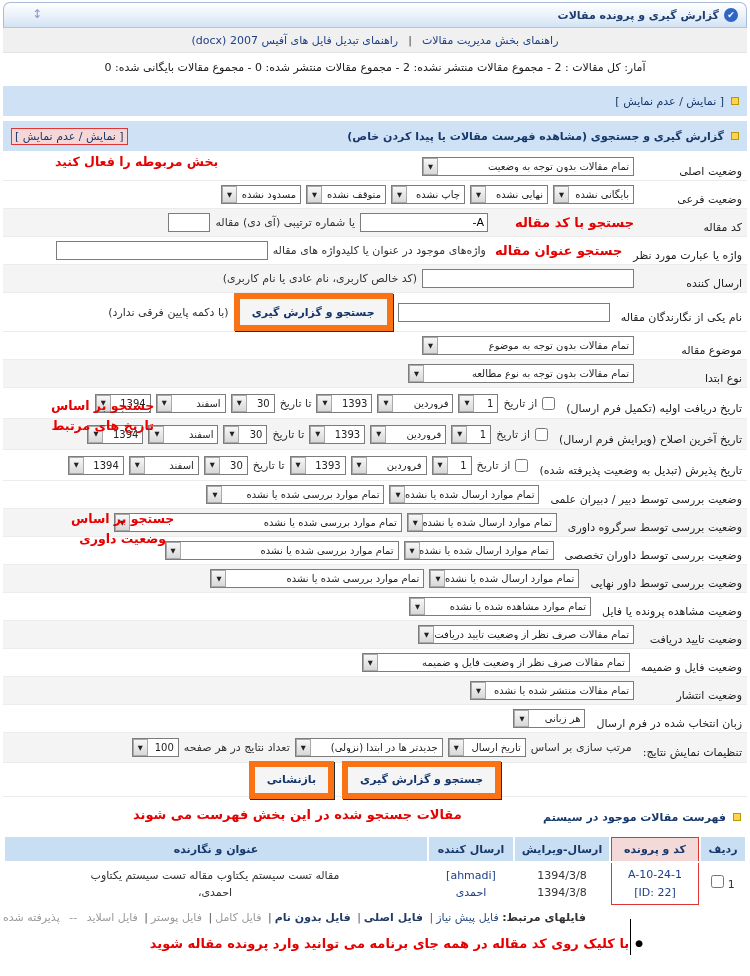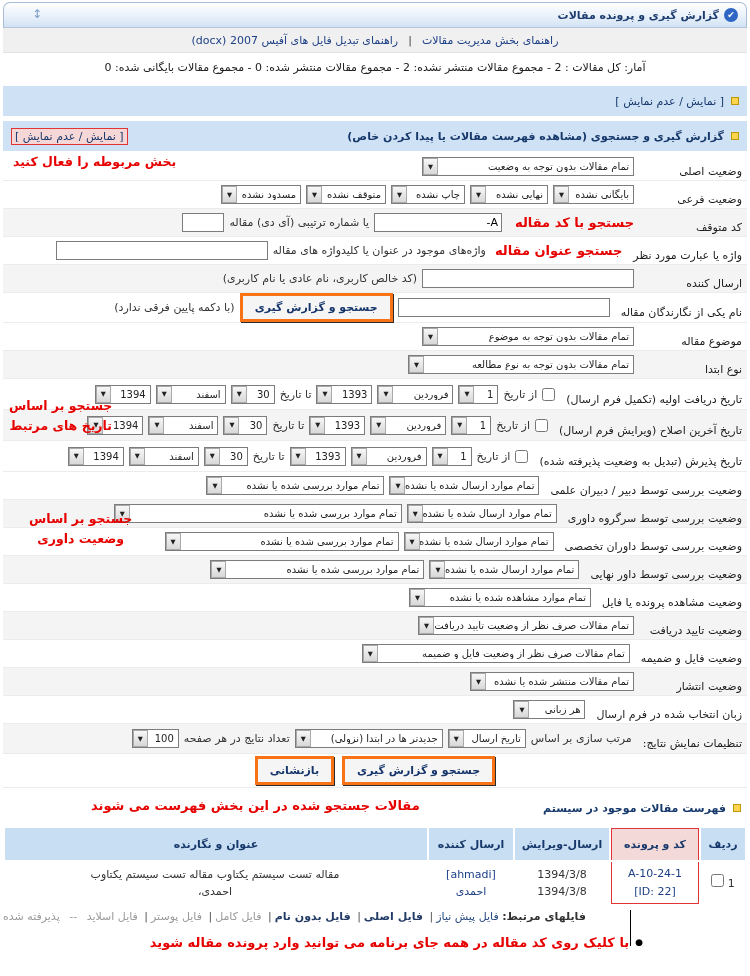--- a/index.html
+++ b/index.html
@@ -59,47 +59,47 @@
   }
   .sel .val { padding:0 4px; white-space:nowrap; overflow:hidden; font-size:10px; }
   .sel .arw {
     width:15px; height:17px; flex:none; background:linear-gradient(#f7f7f7,#d8d8d8);
     border:1px solid #a9a9a9; margin:0; font-size:6.5px; color:#222;
     display:flex; align-items:center; justify-content:center;
   }
   .txt { height:19px; border:1px solid #7c7c7c; padding:0 3px; font-size:11px;
     font-family:inherit; background:#fff; }
   .btn {
-    background:#f5f5f5; border:3px solid #f97316; box-shadow:1px 1px 0 #2c2c2c;
-    color:#15356b; font-weight:bold; font-size:11px; padding:2px 12px; height:29px;
+    background:#f5f5f5; border:6px solid #f97316; box-shadow:1px 1px 0 #2c2c2c;
+    color:#15356b; font-weight:bold; font-size:11px; padding:2px 12px; height:38px;
     font-family:inherit; cursor:pointer;
   }
   .chk { width:13px; height:13px; flex:none; }
 
-  .red { color:#e60000; font-weight:bold; font-size:13px; white-space:nowrap; }
+  .red { color:#e60000; font-weight:bold; font-size:13px; white-space:nowrap;margin-left:42px; }
   .red.sm { font-size:12.5px; }
   .ann-abs { position:absolute; text-align:center; line-height:1.6; }
   #ann-activate { top:-1px; left:10px; }
   #ann-dates   { top:243px; left:6px; }
   #ann-review  { top:356px; left:26px; }
 
   .btnrow { display:flex; justify-content:center; gap:8px; align-items:center; height:34px;
     border-bottom:1px solid #ececec; }
 
   
   .results { position:relative; margin-top:6px; }
   .reshead { display:flex; align-items:center; height:28px; padding:0 6px; position:relative; }
   .reshead .ybul { width:8px; height:8px; background:#ffd34d; border:1px solid #b99a06; margin-left:7px; }
   .reshead .rtitle { color:#16386b; font-weight:bold; }
   .reshead .red { position:absolute; left:88px; top:4px; }
 
   table.res { width:100%; border-collapse:separate; border-spacing:2px; margin-top:4px; }
   table.res th {
     background:#c8def2; color:#16386b; font-weight:bold; font-size:11px;
-    height:32px; text-align:center; padding:0 4px;
+    height:24px; text-align:center; padding:0 4px;
   }
   table.res th.codecol { background:#f4d9d9; border:1px solid #e03535; border-bottom:none; }
   table.res td { text-align:center; vertical-align:middle; padding:3px 2px; font-size:11px; }
   table.res td.codecell { border:1px solid #e03535; border-top:none; }
   td.titlecell { text-align:right; padding-left:20px !important; padding-right:22px !important; }
   .navy { color:#1c3f86; text-decoration:none; display:block; line-height:1.6; }
   .dark2 { color:#333; line-height:1.6; }
 
   .filesrow { padding:4px 96px 4px 0; text-align:left; color:#444; }
   .filesrow .flabel { font-weight:bold; color:#333; }
@@ -184,22 +184,22 @@
         <span class="val">متوقف نشده</span>
         <span class="arw">▼</span>
       </span>
       <span class="sel" style="width:80px">
         <span class="val">مسدود نشده</span>
         <span class="arw">▼</span>
       </span>
     </div>
 
     <div class="frow alt">
-      <span class="lbl">کد متوقف</span>
-      <span class="red" style="margin-left:8px">جستجو با کد مقاله</span>
+      <span class="lbl">کد مقاله</span>
+      <span class="red" style="margin-left:22px">جستجو با کد مقاله</span>
       <input class="txt" style="width: 128px;" dir="rtl" value="A-">
       <span class="dim">یا شماره ترتیبی (آی دی) مقاله</span>
       <input class="txt" style="width: 42px;">
     </div>
 
     <div class="frow">
       <span class="lbl">واژه یا عبارت مورد نظر</span>
       <span class="red" style="margin-left:4px">جستجو عنوان مقاله</span>
       <span class="dim">واژه‌های موجود در عنوان یا کلیدواژه های مقاله</span>
       <input class="txt" style="width: 212px;">

